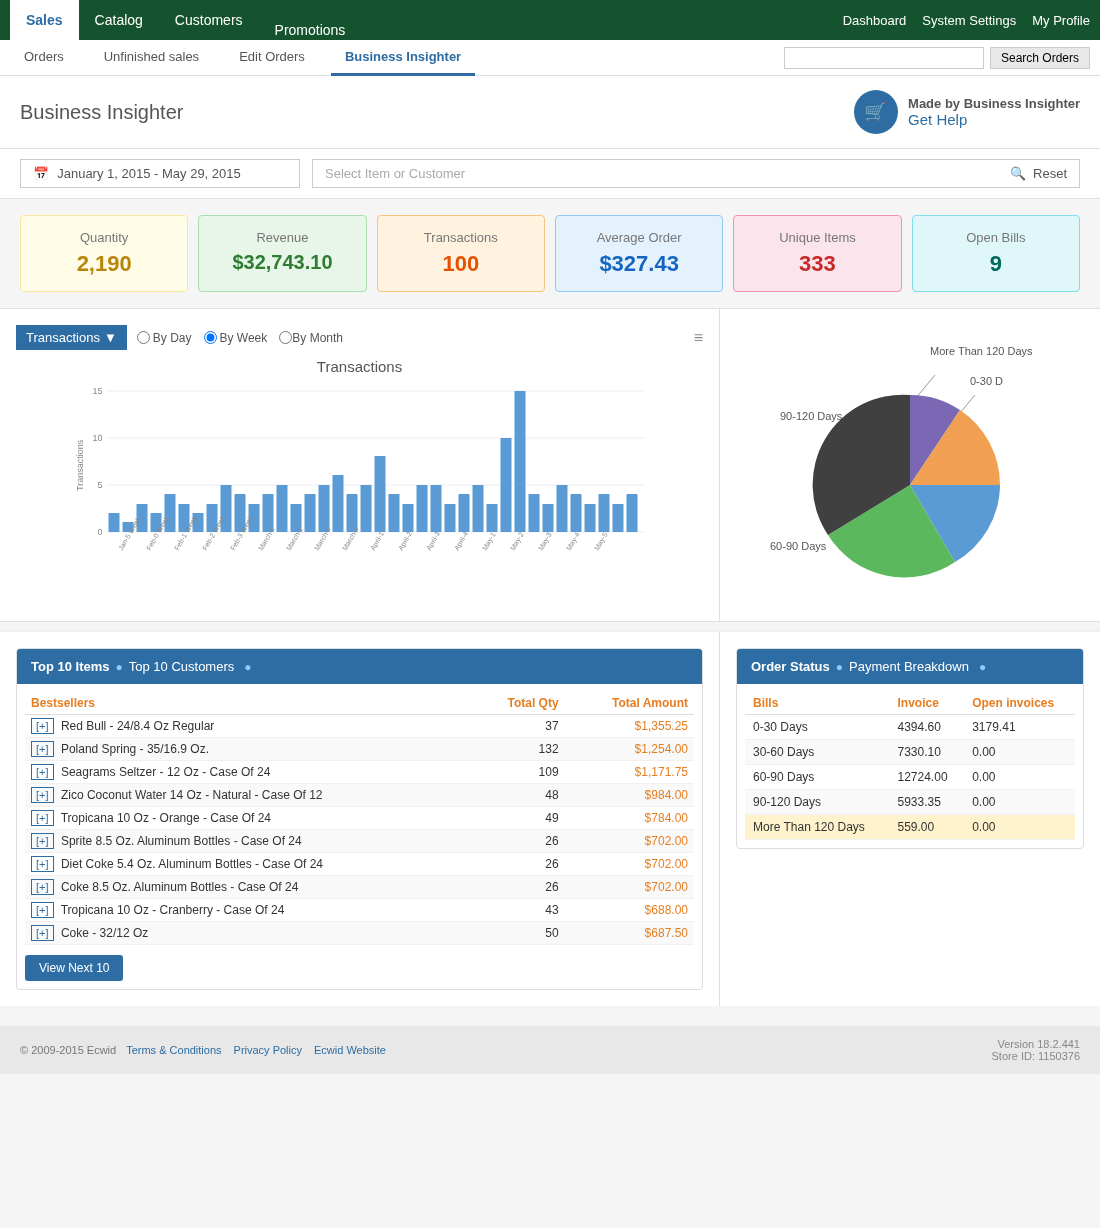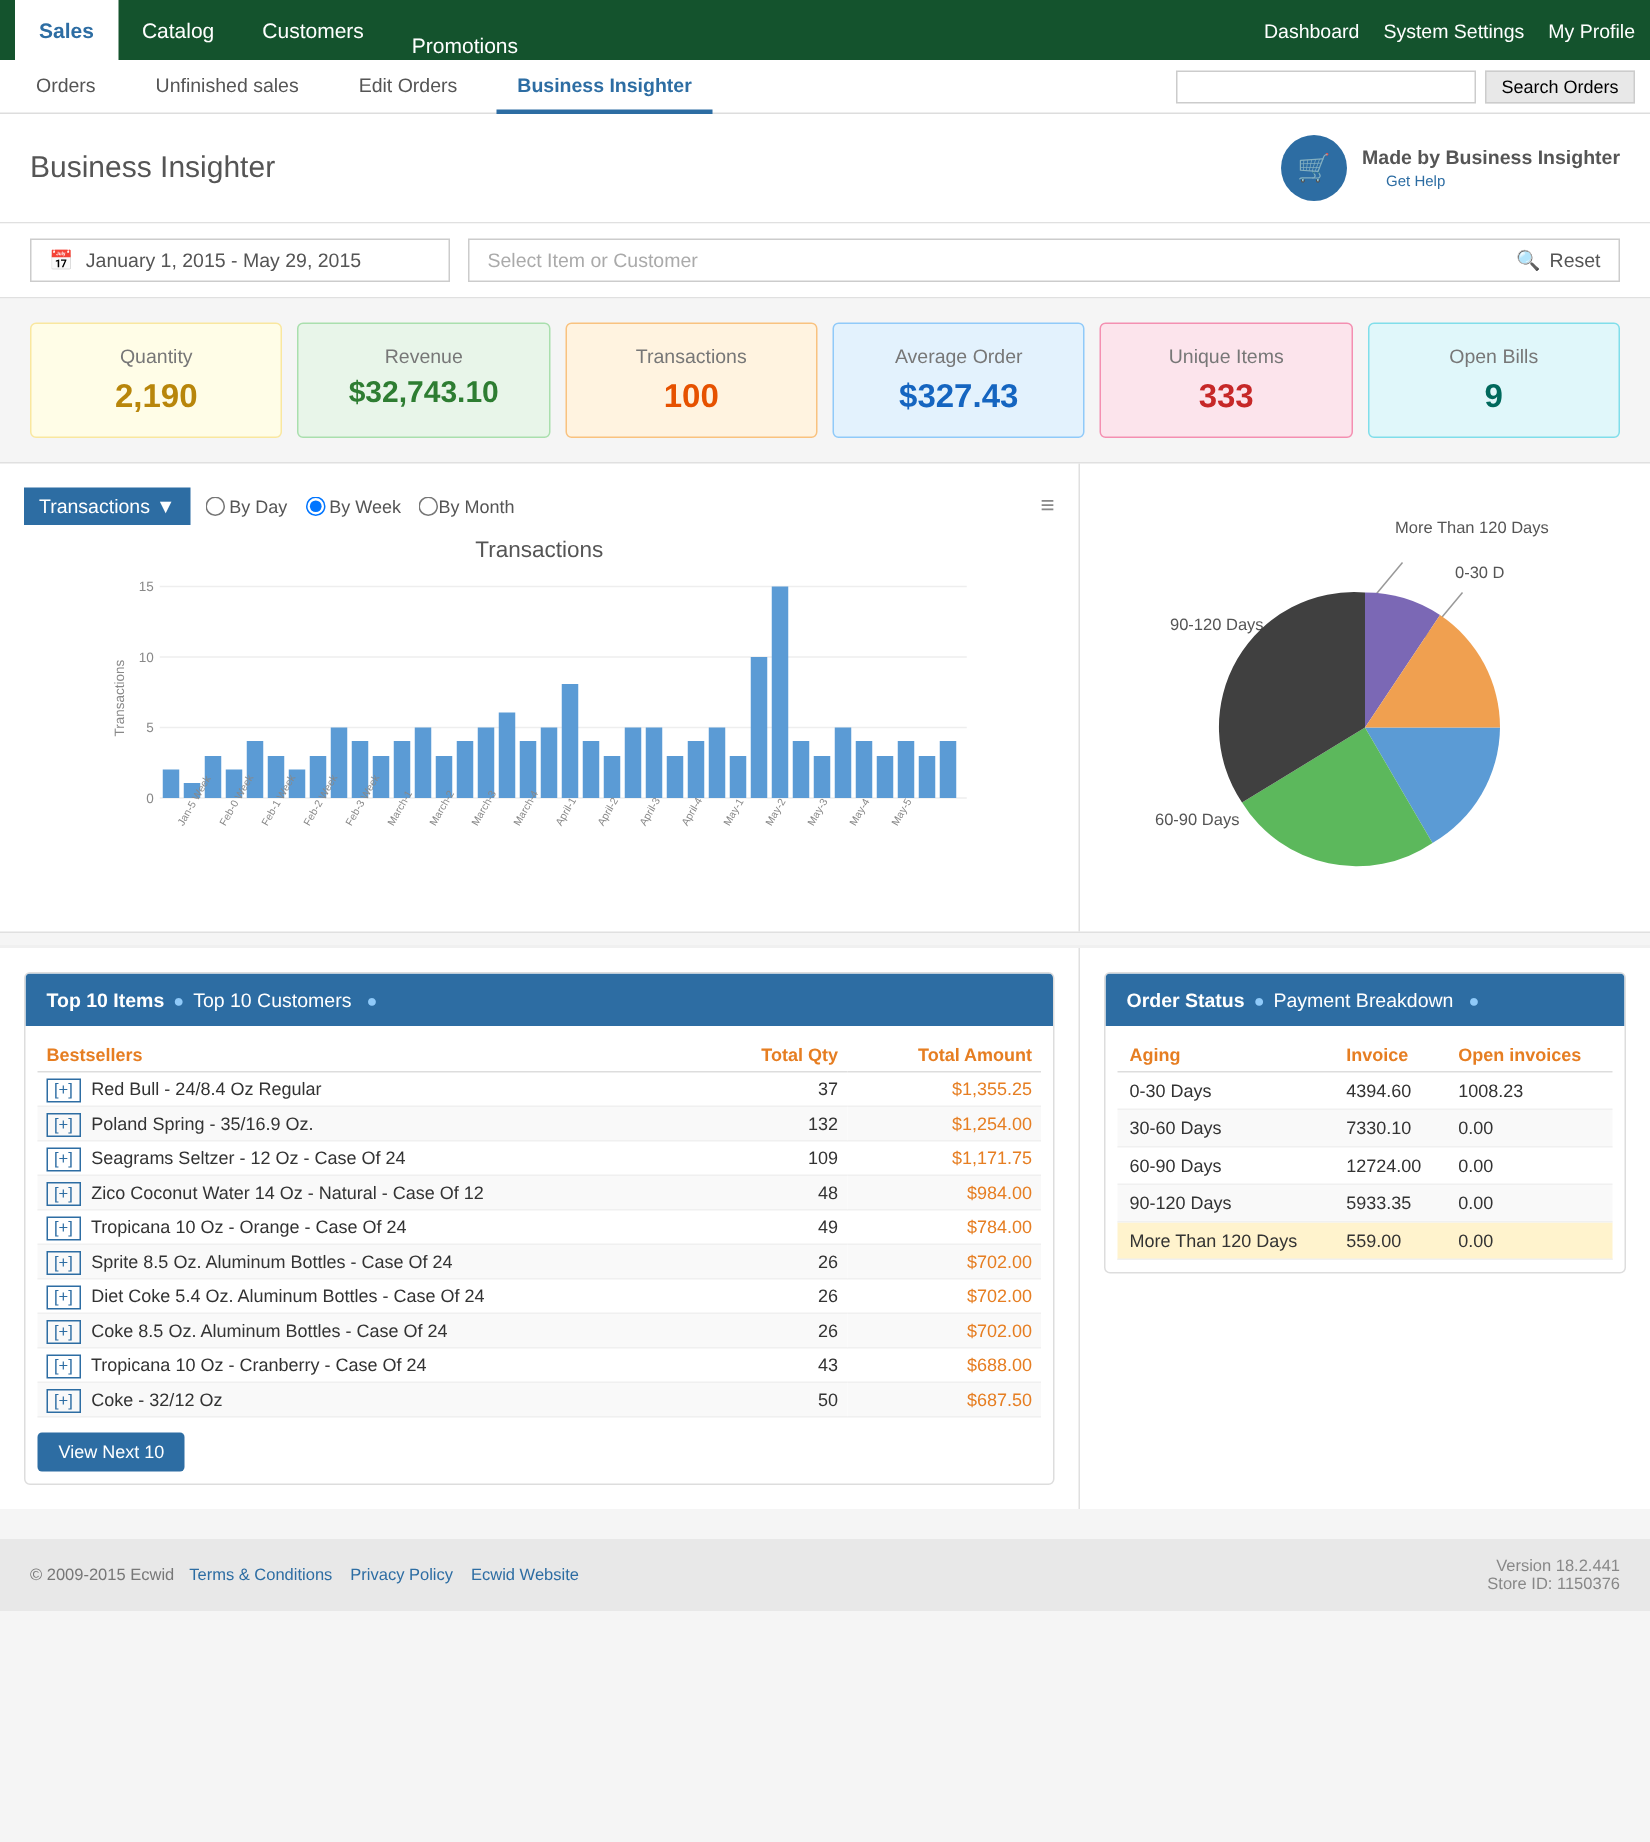--- a/index.html
+++ b/index.html
@@ -30,21 +30,21 @@
     <button style="background:#e8e8e8; border:1px solid #ccc; padding:3px 10px; font-size:12px; cursor:pointer;">Search Orders</button>
   </div>
 </div>
 
 <div style="background:#fff; padding:14px 20px; display:flex; align-items:center; border-bottom:1px solid #e0e0e0;">
   <div style="font-size:20px; color:#555; font-weight:normal;">Business Insighter</div>
   <div style="margin-left:auto; display:flex; align-items:center; gap:10px;">
     <div style="width:44px; height:44px; background:#2d6da3; border-radius:50%; display:flex; align-items:center; justify-content:center; color:#fff; font-size:18px;">🛒</div>
     <div>
       <div style="font-size:13px; color:#555; font-weight:bold;">Made by Business Insighter</div>
-      <div><a href="#" style="color:#2d6da3; text-decoration:none; font-size:10px;margin-left:16px;">Get Help</a></div>
+      <div><a href="#" style="color:#2d6da3; text-decoration:none; font-size:15px;">Get Help</a></div>
     </div>
   </div>
 </div>
 
 <div style="background:#fff; padding:10px 20px; display:flex; gap:12px; border-bottom:1px solid #e0e0e0; align-items:center;">
   <div style="border:1px solid #ccc; padding:6px 12px; display:flex; align-items:center; gap:8px; color:#555; font-size:13px; min-width:280px;">
     <span style="color:#888;">📅</span>
     <span>January 1, 2015 - May 29, 2015</span>
   </div>
   <div style="border:1px solid #ccc; padding:6px 12px; display:flex; align-items:center; gap:8px; color:#aaa; font-size:13px; flex:1;">
@@ -322,30 +322,30 @@
       <div style="background:#2d6da3; padding:10px 14px; display:flex; align-items:center; gap:6px;">
         <span style="color:#fff; font-size:13px; font-weight:bold; cursor:pointer;">Order Status</span>
         <span style="color:#90caf9; font-size:12px;">●</span>
         <span style="color:#fff; font-size:13px; cursor:pointer;">Payment Breakdown</span>
         <span style="color:#90caf9; font-size:12px; margin-left:4px;">●</span>
       </div>
       <div style="padding:8px;">
         <table style="width:100%; border-collapse:collapse; font-size:12px;">
           <thead>
             <tr>
-              <th style="color:#e67e22; font-weight:bold; padding:4px 8px; text-align:left; border-bottom:1px solid #ddd;">Aging</th>
+              <th style="color:#e67e22; font-weight:bold; padding:4px 8px; text-align:left; border-bottom:1px solid #ddd;">Bills</th>
               <th style="color:#e67e22; font-weight:bold; padding:4px 8px; text-align:left; border-bottom:1px solid #ddd;">Invoice</th>
               <th style="color:#e67e22; font-weight:bold; padding:4px 8px; text-align:left; border-bottom:1px solid #ddd;">Open invoices</th>
             </tr>
           </thead>
           <tbody id="order-tbody">
           <tr style="background: rgb(255, 255, 255);">
     <td style="padding:5px 8px; border-bottom:1px solid #f0f0f0;">0-30 Days</td>
     <td style="padding:5px 8px; border-bottom:1px solid #f0f0f0;">4394.60</td>
-    <td style="padding:5px 8px; border-bottom:1px solid #f0f0f0;">1008.23</td>
+    <td style="padding:5px 8px; border-bottom:1px solid #f0f0f0;">3179.41</td>
   </tr>
               <tr style="background: rgb(249, 249, 249);">
     <td style="padding:5px 8px; border-bottom:1px solid #f0f0f0;">30-60 Days</td>
     <td style="padding:5px 8px; border-bottom:1px solid #f0f0f0;">7330.10</td>
     <td style="padding:5px 8px; border-bottom:1px solid #f0f0f0;">0.00</td>
   </tr>
               <tr style="background: rgb(255, 255, 255);">
     <td style="padding:5px 8px; border-bottom:1px solid #f0f0f0;">60-90 Days</td>
     <td style="padding:5px 8px; border-bottom:1px solid #f0f0f0;">12724.00</td>
     <td style="padding:5px 8px; border-bottom:1px solid #f0f0f0;">0.00</td>

